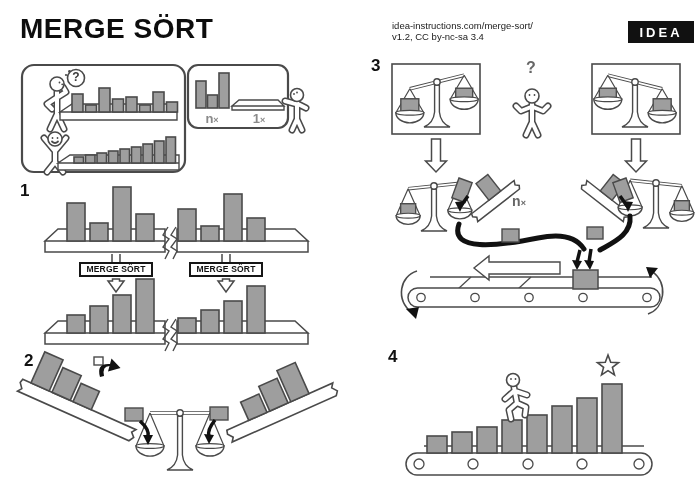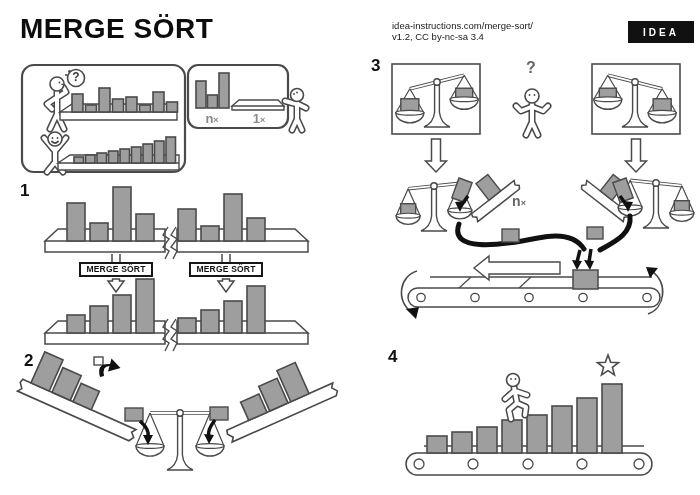--- a/index.html
+++ b/index.html
@@ -4,21 +4,21 @@
 <style>
   html,body{margin:0;padding:0;background:#fff;}
   #page{position:relative;width:700px;height:495px;background:#fff;overflow:hidden;
         font-family:"Liberation Sans",sans-serif;color:#111;}
   #art{position:absolute;left:0;top:0;}
   .ov{position:absolute;z-index:2;}
   .title{left:20px;top:13px;font-size:28px;font-weight:900;letter-spacing:.5px;color:#0d0d0d;}
   .urls{top:20px;right:78px;width:230px;text-align:left;font-size:9.5px;line-height:11px;color:#1a1a1a;}
   .logo{left:628px;top:21px;width:66px;height:22px;background:#111;color:#fff;
         display:flex;align-items:center;justify-content:center;
-        font-size:10px;font-weight:900;letter-spacing:3px;}
+        font-size:13px;font-weight:900;letter-spacing:3px;}
   .stepnum{font-size:17px;font-weight:900;color:#111;}
   .mergebox{width:74px;height:15px;border:2px solid #161616;background:#fff;box-sizing:border-box;
             font-size:8.5px;font-weight:800;letter-spacing:.2px;text-align:center;line-height:11px;}
   .graylab{color:#8a8a8a;font-weight:700;}
   .graylab .big{font-size:13px;}
   .graylab .sml{font-size:9px;}
   .midlab{color:#666;font-weight:700;}
   .midlab .big{font-size:14px;}
   .midlab .sml{font-size:9px;}
   .qmark{font-size:12px;font-weight:800;color:#3a3a3a;text-align:center;}

